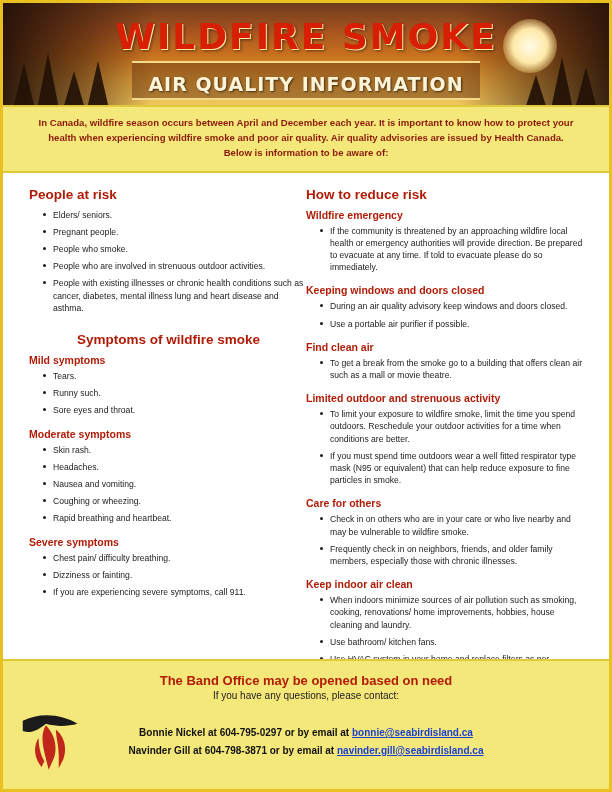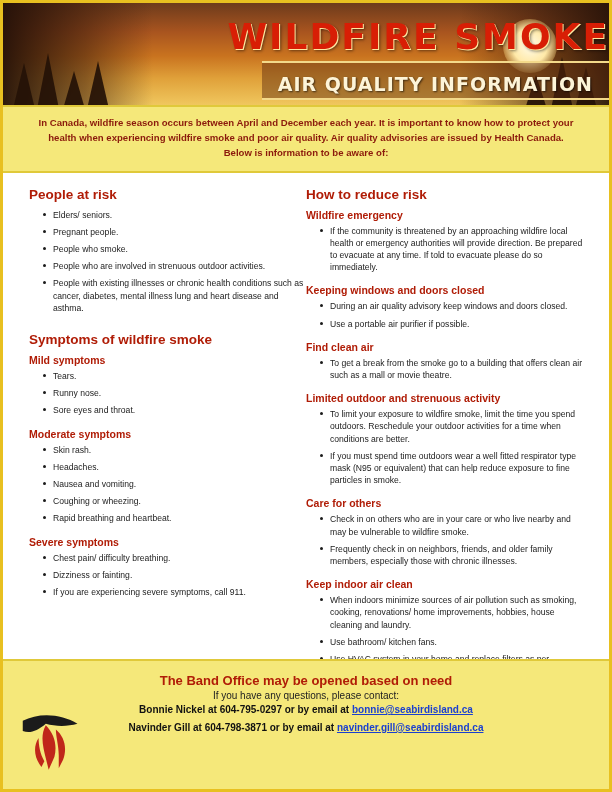--- a/index.html
+++ b/index.html
@@ -64,21 +64,21 @@
     border-left: 11px solid transparent;
     border-right: 11px solid transparent;
     border-bottom: 46px solid #241107;
     opacity: 0.92;
   }
   .header .title-wrap {
     position: absolute;
     left: 0;
     right: 0;
     top: 16px;
-    text-align: right;
+    text-align: center;
   }
   .title-main {
     font-family: "DejaVu Sans", sans-serif;
     font-weight: bold;
     font-size: 36px;
     letter-spacing: 2px;
     color: #d81e05;
     text-shadow: 1px 1px 0 #ffe9a0, 2px 2px 3px rgba(0,0,0,0.45);
     line-height: 1;
     margin: 0;
@@ -120,20 +120,21 @@
     width: 50%;
   }
   h2.section {
     color: #b01c06;
     font-size: 13.5px;
     font-weight: bold;
     margin: 0 0 7px 0;
   }
   h2.section.spaced {
     margin-top: 18px;
+    margin-left: 48px;
   }
   h3.sub {
     color: #b01c06;
     font-size: 10.5px;
     font-weight: bold;
     margin: 11px 0 4px 0;
   }
   h3.sub.first {
     margin-top: 2px;
   }
@@ -177,21 +178,21 @@
     text-align: center;
     color: #b01c06;
     font-weight: bold;
     font-size: 13px;
     margin: 4px 0 2px 0;
   }
   .footer .band-sub {
     text-align: center;
     color: #222;
     font-size: 10px;
-    margin-bottom: 0;
+    margin-bottom: 23px;
   }
   .footer .contact {
     text-align: center;
     color: #111;
     font-weight: bold;
     font-size: 10px;
     line-height: 1.75;
   }
   .footer .contact a {
     color: #1a3fd0;
@@ -239,21 +240,21 @@
         <li>People who smoke.</li>
         <li>People who are involved in strenuous outdoor activities.</li>
         <li>People with existing illnesses or chronic health conditions such as cancer, diabetes, mental illness lung and heart disease and asthma.</li>
       </ul>
 
       <h2 class="section spaced">Symptoms of wildfire smoke</h2>
 
       <h3 class="sub first">Mild symptoms</h3>
       <ul class="bul">
         <li>Tears.</li>
-        <li>Runny nose.</li>
+        <li>Runny such.</li>
         <li>Sore eyes and throat.</li>
       </ul>
 
       <h3 class="sub">Moderate symptoms</h3>
       <ul class="bul">
         <li>Skin rash.</li>
         <li>Headaches.</li>
         <li>Nausea and vomiting.</li>
         <li>Coughing or wheezing.</li>
         <li>Rapid breathing and heartbeat.</li>

